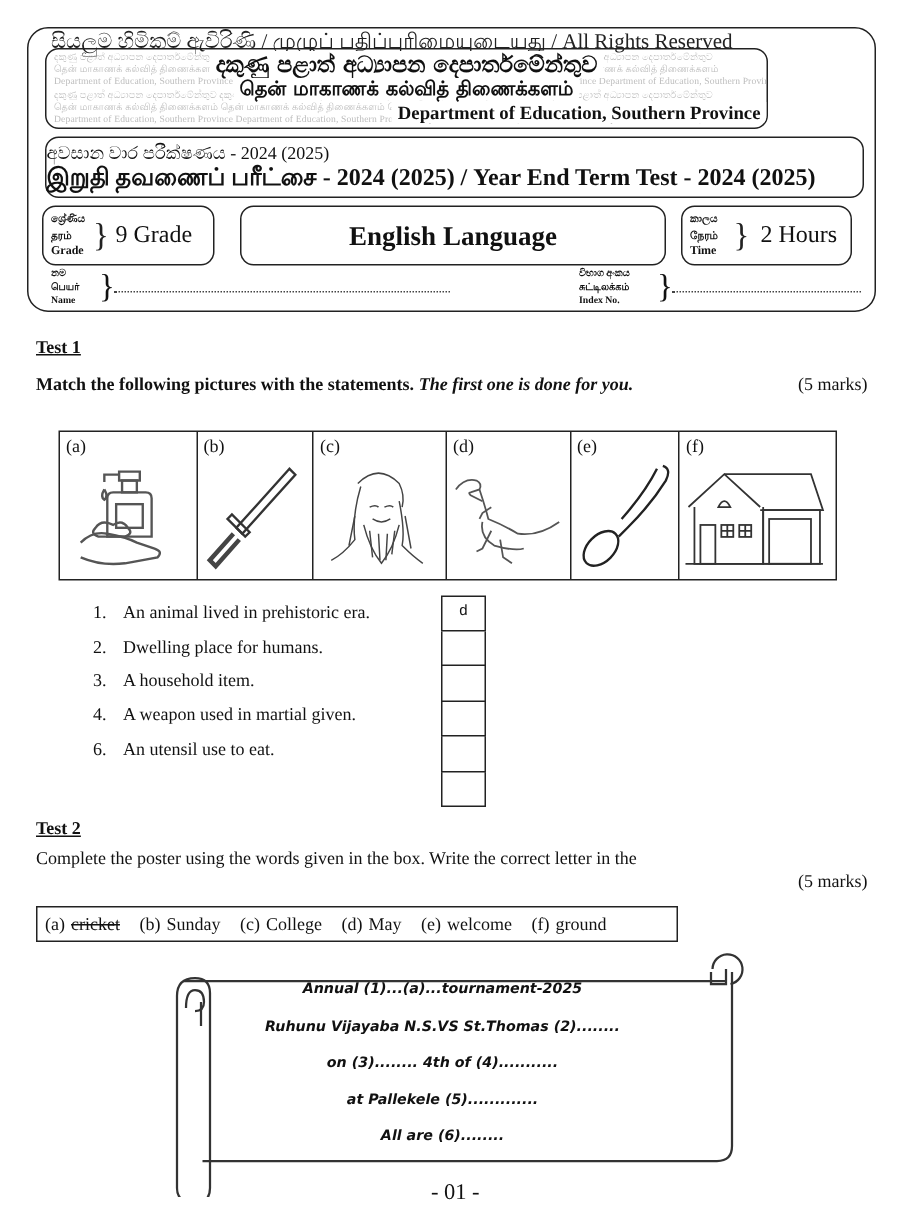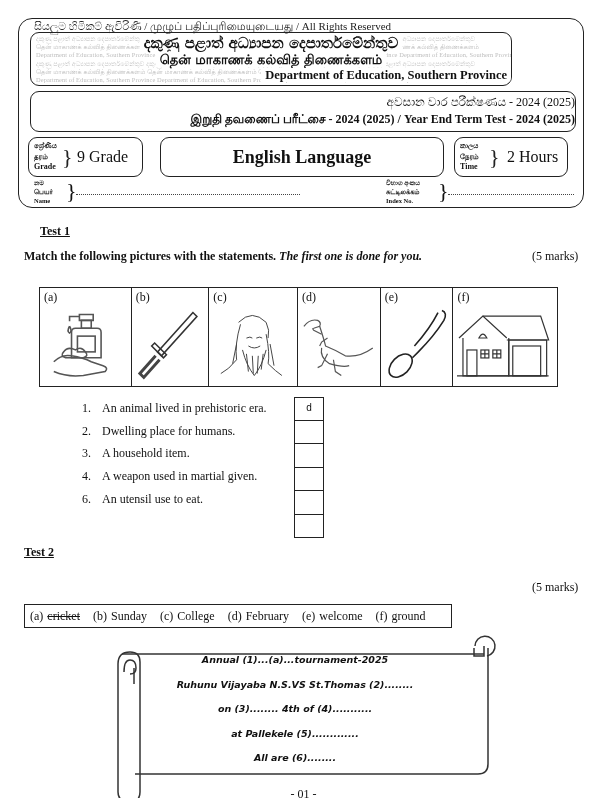--- a/index.html
+++ b/index.html
@@ -7,45 +7,45 @@
   body { position: relative; font-family: "Liberation Serif", "DejaVu Serif", serif; color: #111; }
 
   .abs { position: absolute; }
 
   
   .outer-frame {
     left: 18px; top: 18px; width: 566px; height: 190px;
     border: 1.5px solid #222; border-radius: 14px;
   }
   .rights {
-    left: 34px; top: 20px; font-size: 11px; color: #222; white-space: nowrap;
+    left: 34px; top: 20px; font-size: 14px; color: #222; white-space: nowrap;
   }
   .dept-box {
     left: 30px; top: 32px; width: 482px; height: 54px;
     border: 1.3px solid #222; border-radius: 9px; overflow: hidden;
   }
   .dept-watermark {
     position: absolute; left: 0; top: 0; width: 100%; height: 100%;
     font-size: 6.4px; line-height: 8.2px; color: #bdbdbd; padding: 2px 5px;
     white-space: nowrap; overflow: hidden; letter-spacing: 0.1px;
   }
   .dept-center {
     position: absolute; left: 0; right: 0; top: 2px; text-align: center;
   }
   .dept-center .si { font-size: 15px; font-weight: bold; line-height: 17px; font-family: "DejaVu Sans", sans-serif; }
   .dept-center .ta { font-size: 13px; font-weight: bold; line-height: 16px; font-family: "DejaVu Sans", sans-serif; }
   .dept-center .en { font-size: 12.5px; font-weight: bold; line-height: 15px; text-align: right; }
   .dept-center span { background: #fff; padding: 0 4px; }
 
   .exam-box {
     left: 30px; top: 91px; width: 546px; height: 41px;
-    border: 1.3px solid #222; border-radius: 9px; text-align: right;
+    border: 1.3px solid #222; border-radius: 9px; text-align: left;
   }
   .exam-box .l1 { font-size: 12px; line-height: 15px; margin-top: 3px; }
-  .exam-box .l2 { font-size: 12px; line-height: 18px; font-weight: bold; }
+  .exam-box .l2 { font-size: 16px; line-height: 18px; font-weight: bold; }
 
   .grade-box {
     left: 28px; top: 137px; width: 115px; height: 40px;
     border: 1.3px solid #222; border-radius: 9px;
   }
   .subject-box {
     left: 160px; top: 137px; width: 284px; height: 40px;
     border: 1.3px solid #222; border-radius: 9px;
     text-align: center; font-size: 18px; font-weight: bold; line-height: 38px;
   }
@@ -79,21 +79,21 @@
     left: 39px; top: 287px; width: 519px; height: 100px;
     border: 1.3px solid #222; display: flex;
   }
   .pic-cell {
     position: relative; border-right: 1.3px solid #222; height: 100%;
   }
   .pic-cell:last-child { border-right: none; }
   .pic-label { position: absolute; left: 4px; top: 2px; font-size: 12px; }
   .pic-art { position: absolute; left: 0; top: 16px; width: 100%; height: 80px; }
 
-  .stmt-list { left: 62px; top: 397px; margin-left: 20px; }
+  .stmt-list { left: 62px; top: 397px; }
   .stmt { font-size: 12px; line-height: 22.7px; white-space: nowrap; }
   .stmt .num { display: inline-block; width: 20px; }
 
   .ans-col { left: 294px; top: 397px; width: 30px; }
   .ans-cell {
     width: 30px; height: 23.5px; border: 1.3px solid #222; border-top: none;
     font-family: "Liberation Sans", sans-serif; font-size: 10px; text-align: center; line-height: 20px;
   }
   .ans-cell:first-child { border-top: 1.3px solid #222; }
 
@@ -105,21 +105,21 @@
   }
   .word-box .w { margin-right: 9px; }
   .word-box .strike { text-decoration: line-through; margin-top: 28px; }
 
   .poster-svg { left: 100px; top: 628px; }
   .poster-text {
     left: 135px; width: 320px; text-align: center;
     font-family: "DejaVu Sans", sans-serif; font-style: italic; font-weight: bold; font-size: 9.5px;
     white-space: nowrap;
   }
-  .page-num { left: 0; width: 607px; top: 787px; text-align: center; font-size: 12px; }
+  .page-num { left: 0; width: 607px; top: 787px; text-align: center; font-size: 15px; }
 </style>
 </head>
 <body>
 
 <div class="abs outer-frame"></div>
 <div class="abs rights">සියලුම හිමිකම් ඇවිරිණි / முழுப் பதிப்புரிமையுடையது / All Rights Reserved</div>
 
 <div class="abs dept-box">
   <div class="dept-watermark">
     <div>දකුණු පළාත් අධ්‍යාපන දෙපාර්තමේන්තුව දකුණු පළාත් අධ්‍යාපන දෙපාර්තමේන්තුව දකුණු පළාත් අධ්‍යාපන දෙපාර්තමේන්තුව දකුණු පළාත් අධ්‍යාපන දෙපාර්තමේන්තුව</div>
@@ -172,21 +172,21 @@
 <div class="abs name-dots"></div>
 
 <div class="abs index-label">
   <div>විභාග අංකය</div>
   <div>சுட்டிலக்கம்</div>
   <div>Index No.</div>
 </div>
 <div class="abs index-brace">}</div>
 <div class="abs index-dots"></div>
 
-<div class="abs test-heading" style="left:24px; top:224px;margin-left:16px;">Test 1</div>
+<div class="abs test-heading" style="left:24px; top:224px;">Test 1</div>
 <div class="abs instr" style="left:24px; top:249px; white-space:nowrap;font-weight:bold;">
   <span>Match the following pictures with the statements.</span>
   <b>The first one is done for you.</b>
 </div>
 <div class="abs marks" style="left:532px; top:249px;">(5 marks)</div>
 
 <div class="abs pic-table">
   <div class="pic-cell" style="width:92px;">
     <span class="pic-label">(a)</span>
     <svg class="pic-art" viewBox="0 0 92 80" fill="none" stroke="#555" stroke-width="1.6">
@@ -270,28 +270,29 @@
   <div class="ans-cell">d</div>
   <div class="ans-cell"></div>
   <div class="ans-cell"></div>
   <div class="ans-cell"></div>
   <div class="ans-cell"></div>
   <div class="ans-cell"></div>
 </div>
 
 <div class="abs test-heading" style="left:24px; top:545px;">Test 2</div>
 <div class="abs instr" style="left:24px; top:565px; white-space:nowrap;">
+  <div>Complete the poster using the words given in the box.  Write the correct letter in the</div>
 </div>
 <div class="abs marks" style="left:532px; top:580px;">(5 marks)</div>
 
 <div class="abs word-box">
   <span class="w"><span>(a)</span> <span class="strike">cricket</span></span>
   <span class="w"><span>(b)</span> <span>Sunday</span></span>
   <span class="w"><span>(c)</span> <span>College</span></span>
-  <span class="w"><span>(d)</span> <span>February</span></span>
+  <span class="w"><span>(d)</span> <span>May</span></span>
   <span class="w"><span>(e)</span> <span>welcome</span></span>
   <span class="w"><span>(f)</span> <span>ground</span></span>
 </div>
 
 <svg class="abs poster-svg" width="400" height="170" viewBox="0 0 400 170" fill="none" stroke="#333" stroke-width="1.5">
 
   <path d="M375 18 a10 10 0 1 1 12 10 v0"></path>
   <path d="M374 20 v8 h10 v-10"></path>
 
   <path d="M22 26 H384"></path>

